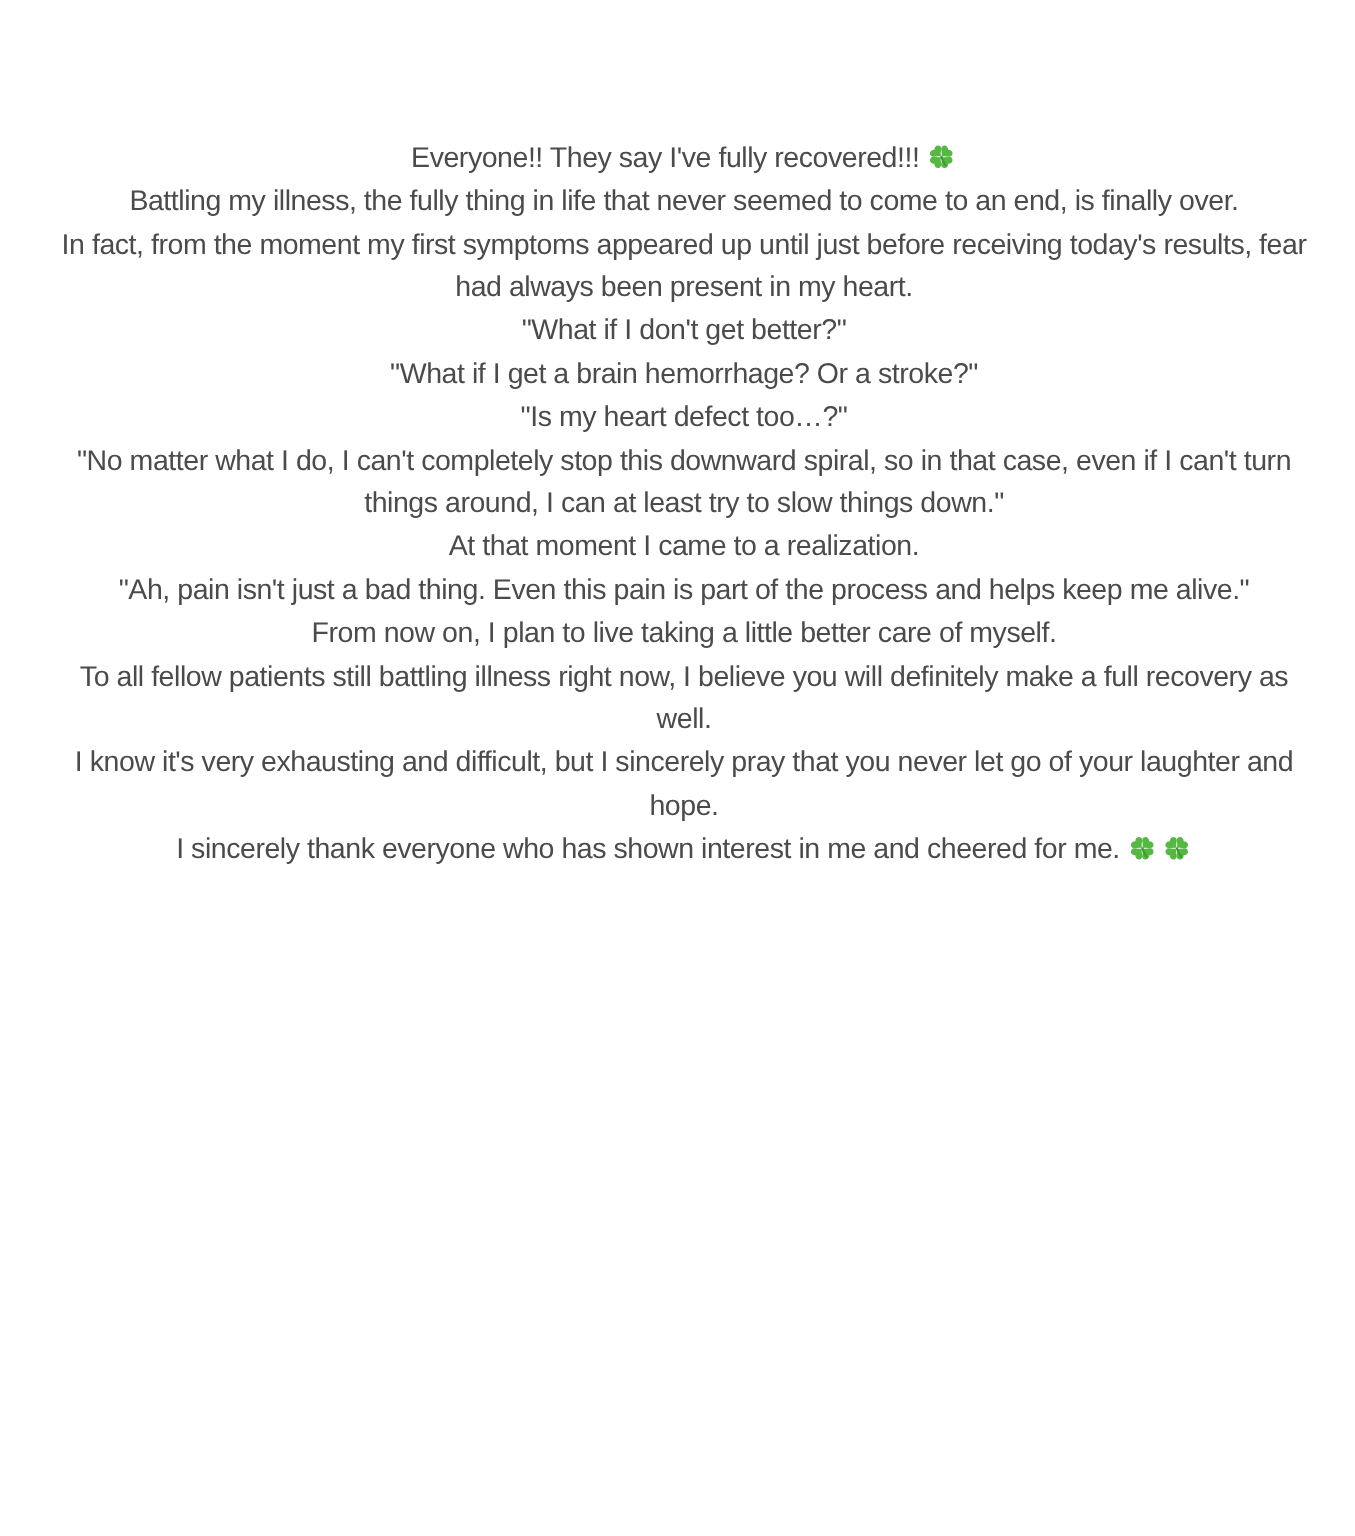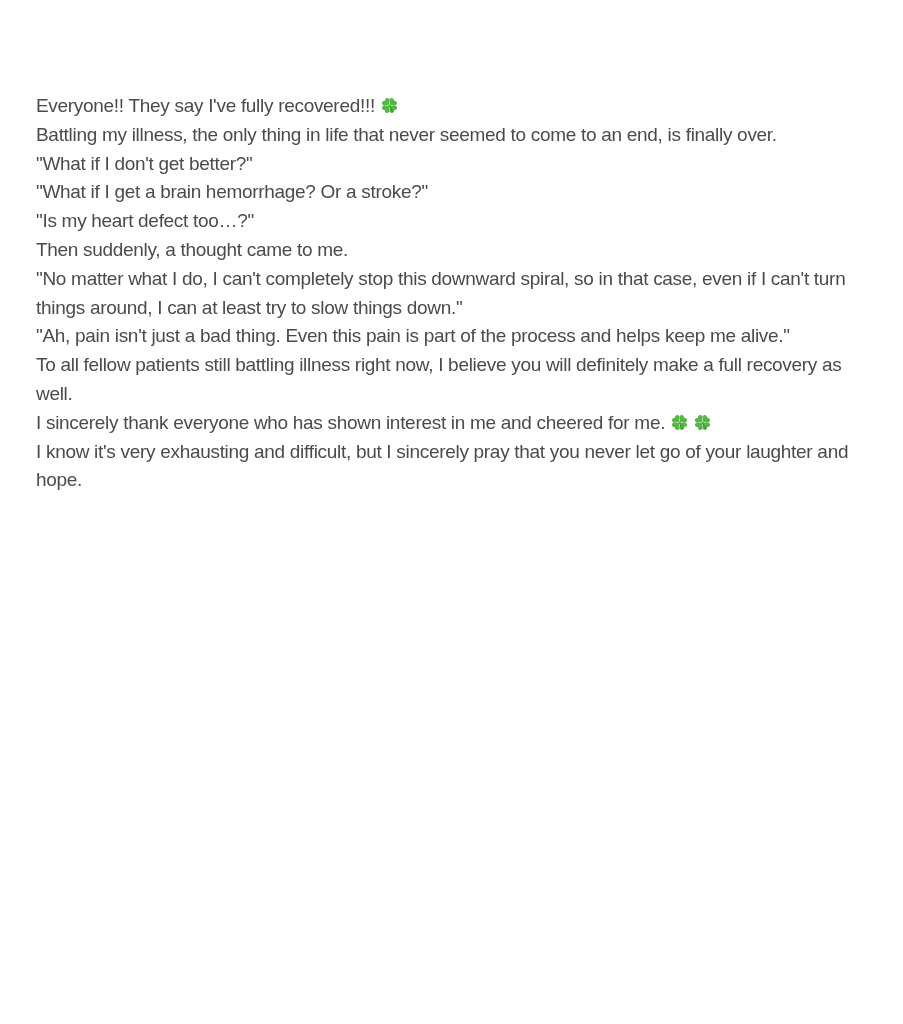--- a/index.html
+++ b/index.html
@@ -21,20 +21,21 @@
     top: 92px;
     width: 840px;
     color: #4b4b4b;
     font-size: 19px;
     line-height: 28.8px;
     letter-spacing: -0.3px;
   }
   .post-body p {
     margin: 0;
     padding: 0;
+    text-align: center;
   }
   .clover {
     display: inline-block;
     width: 21px;
     height: 21px;
     vertical-align: -4px;
     margin-left: 4px;
   }
   .clover + .clover {
     margin-left: 2px;
@@ -56,29 +57,31 @@
     </g>
   </defs>
 </svg>
 
 <div class="page">
   <div class="post-body">
 
     <p><span>Everyone!! They say I've fully recovered!!!</span><svg class="clover" viewBox="0 0 24 24">
           <use href="#clover-shape"></use>
         </svg></p>
-    <p><span>Battling my illness, the only thing in life that never seemed to come to an end, is finally over.</span></p>
+    <p><span>Battling my illness, the fully thing in life that never seemed to come to an end, is finally over.</span></p>
+    <p><span>In fact, from the moment my first symptoms appeared up until just before receiving today's results, fear had always been present in my heart.</span></p>
     <p><span>"What if I don't get better?"</span></p>
     <p><span>"What if I get a brain hemorrhage? Or a stroke?"</span></p>
     <p><span>"Is my heart defect too…?"</span></p>
-    <p><span>Then suddenly, a thought came to me.</span></p>
     <p><span>"No matter what I do, I can't completely stop this downward spiral, so in that case, even if I can't turn things around, I can at least try to slow things down."</span></p>
+    <p><span>At that moment I came to a realization.</span></p>
     <p><span>"Ah, pain isn't just a bad thing. Even this pain is part of the process and helps keep me alive."</span></p>
+    <p><span>From now on, I plan to live taking a little better care of myself.</span></p>
     <p><span>To all fellow patients still battling illness right now, I believe you will definitely make a full recovery as well.</span></p>
+    <p><span>I know it's very exhausting and difficult, but I sincerely pray that you never let go of your laughter and hope.</span></p>
     <p><span>I sincerely thank everyone who has shown interest in me and cheered for me.</span><svg class="clover" viewBox="0 0 24 24">
           <use href="#clover-shape"></use>
         </svg><svg class="clover" viewBox="0 0 24 24">
           <use href="#clover-shape"></use>
         </svg></p>
-    <p><span>I know it's very exhausting and difficult, but I sincerely pray that you never let go of your laughter and hope.</span></p>
 
   </div>
 </div>
 
 </body></html>

